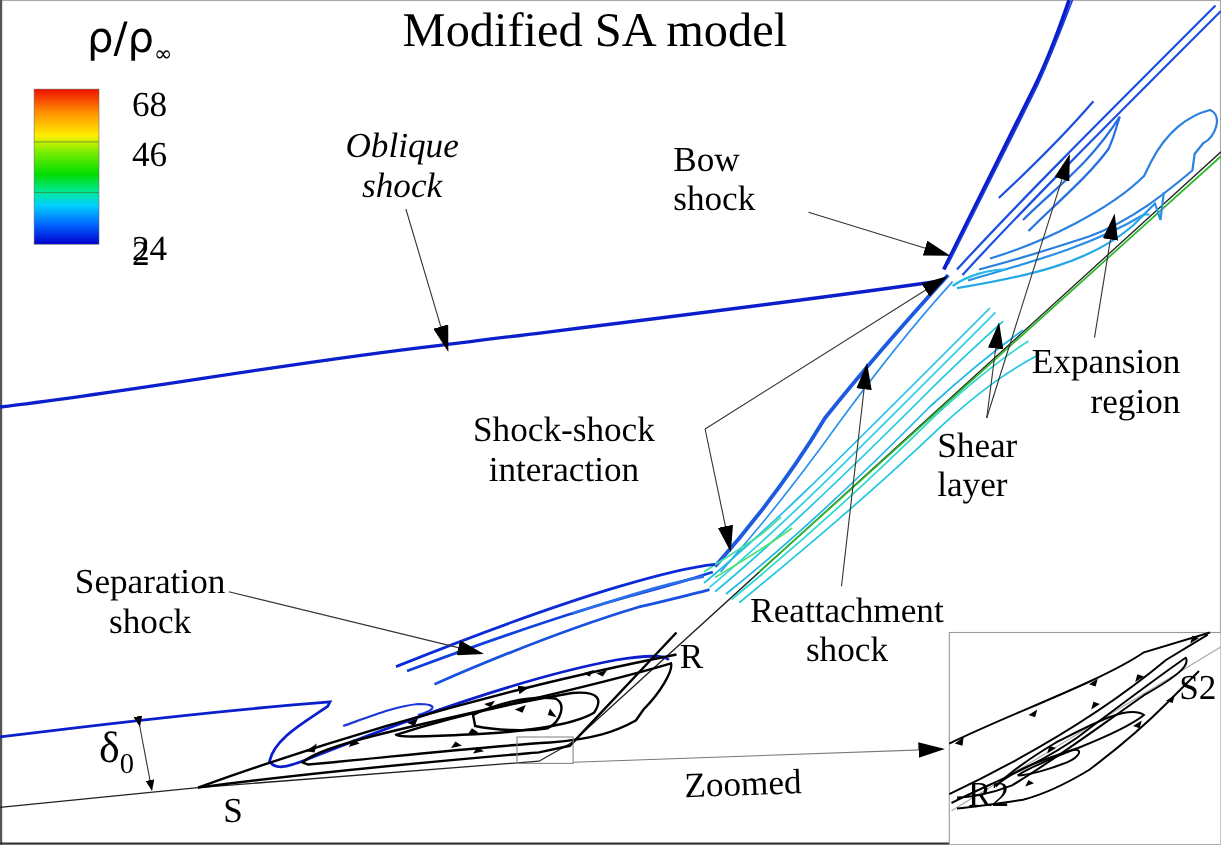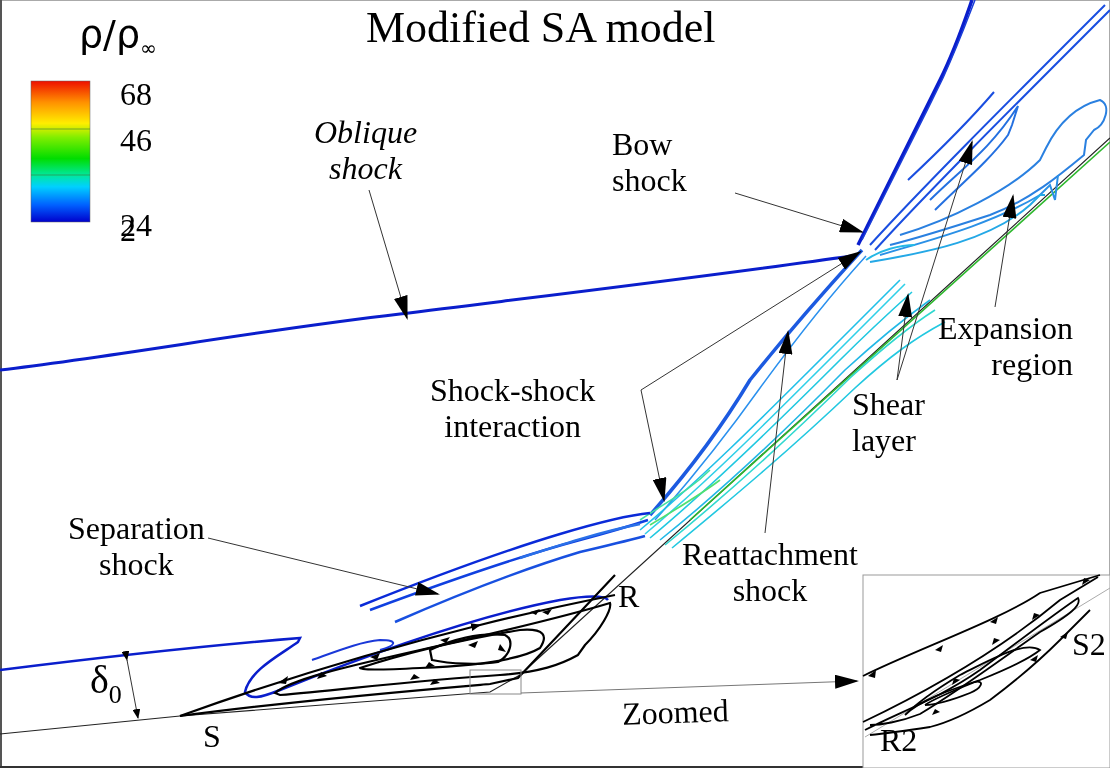--- a/index.html
+++ b/index.html
@@ -198,14 +198,14 @@
 
 <div class="lbl" style="left:203px; top:718px;">S</div>
 <div class="lbl" style="left:618px; top:578px;">R</div>
 
 <div class="lbl" style="left:90px; top:662px; font-size:40px;">
   <span>δ</span><span style="font-size:26px; vertical-align:-10px;">0</span>
 </div>
 
 <div class="lbl" style="left:622px; top:694px; transform:rotate(-2deg);">Zoomed</div>
 
-<div class="lbl" style="left:1072px; top:626px;">S2</div>
-<div class="lbl" style="left:880px; top:704px;margin-top:18px;">R2</div>
+<div class="lbl" style="left:1072px; top:606px;">S2</div>
+<div class="lbl" style="left:880px; top:704px;">R2</div>
 
 </body></html>

